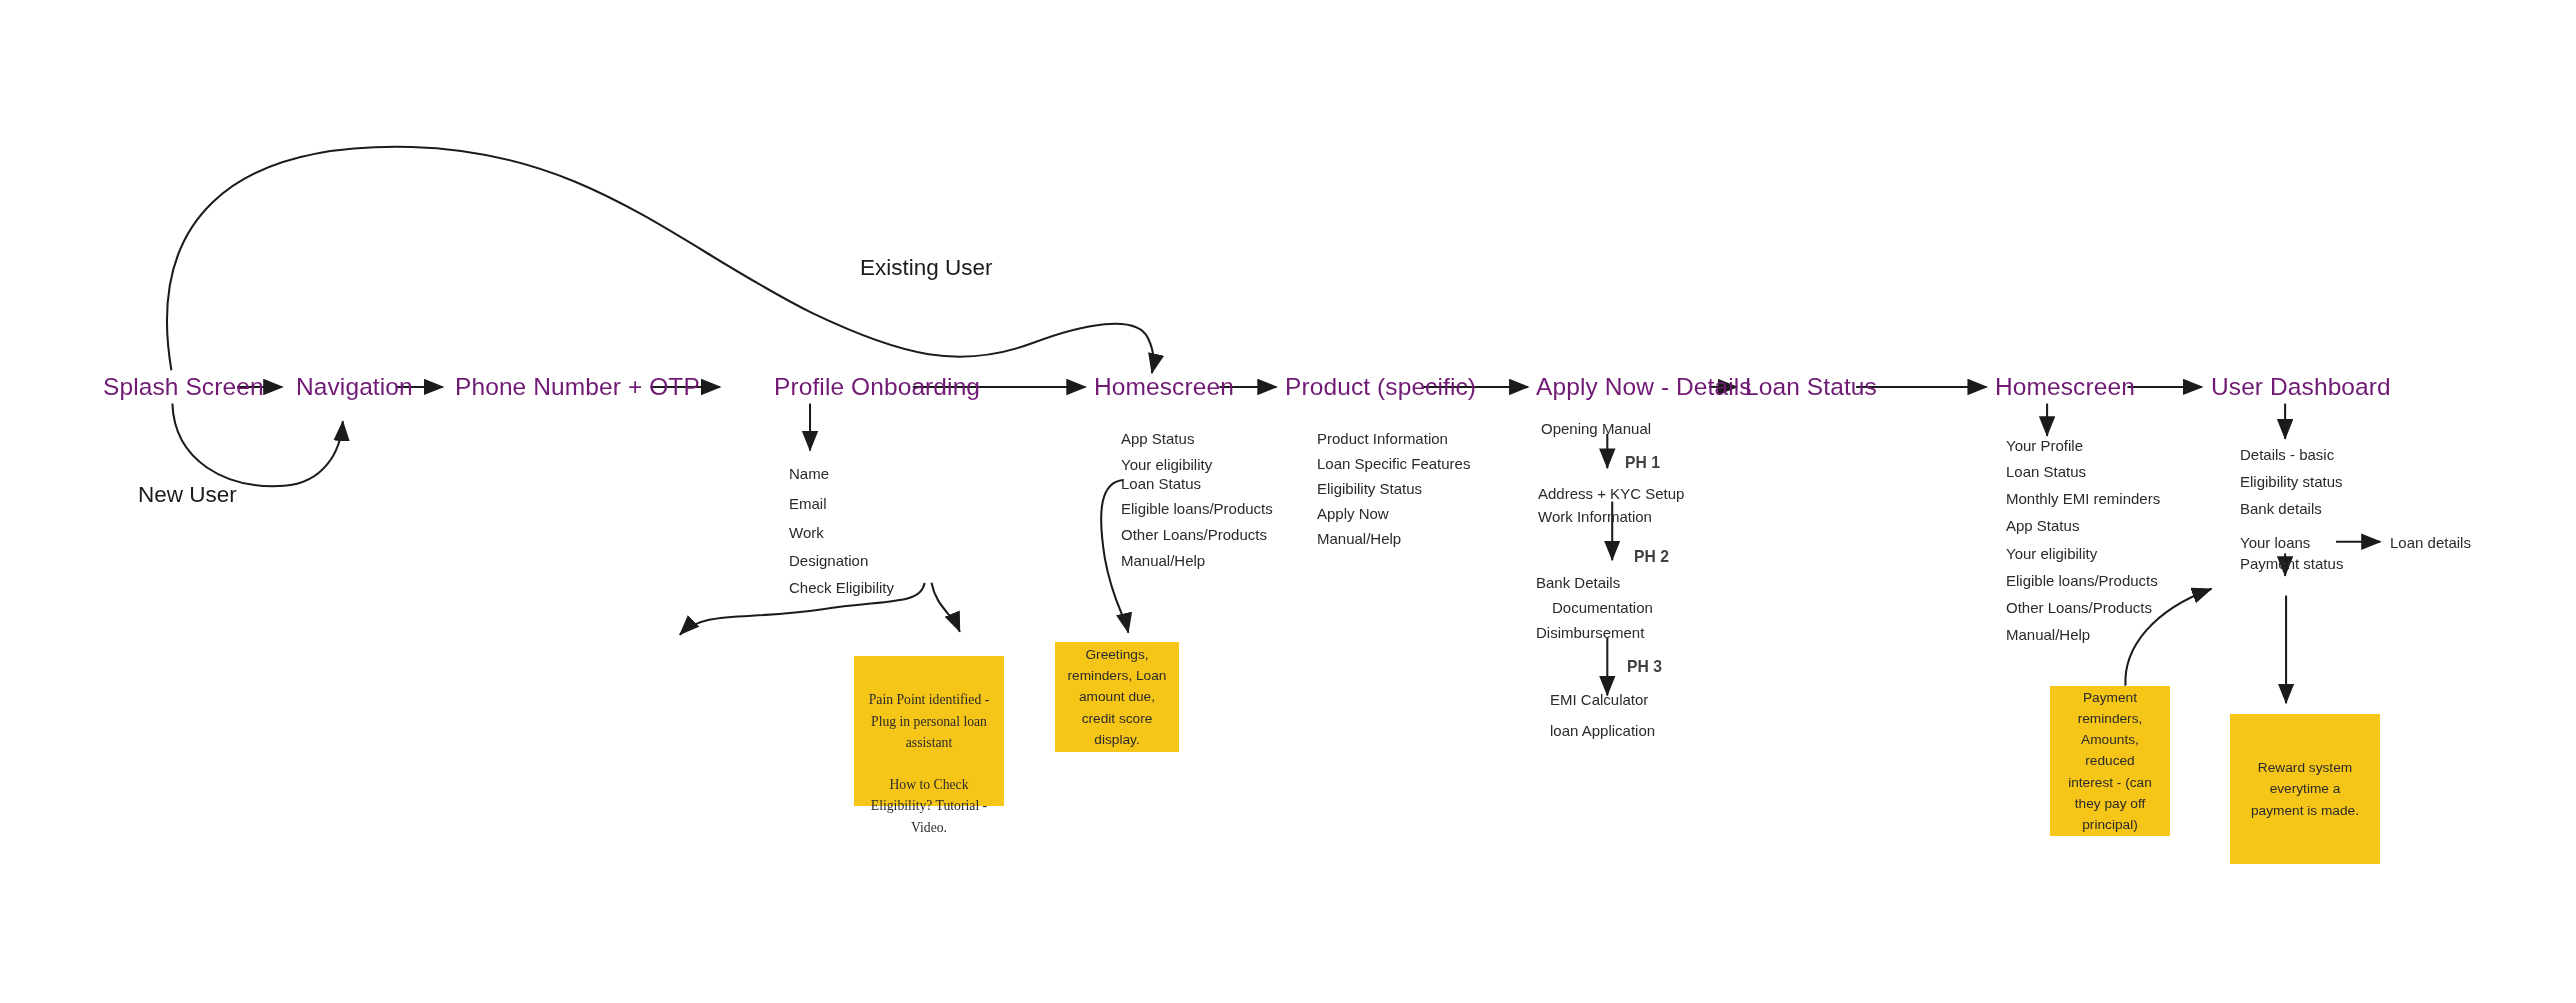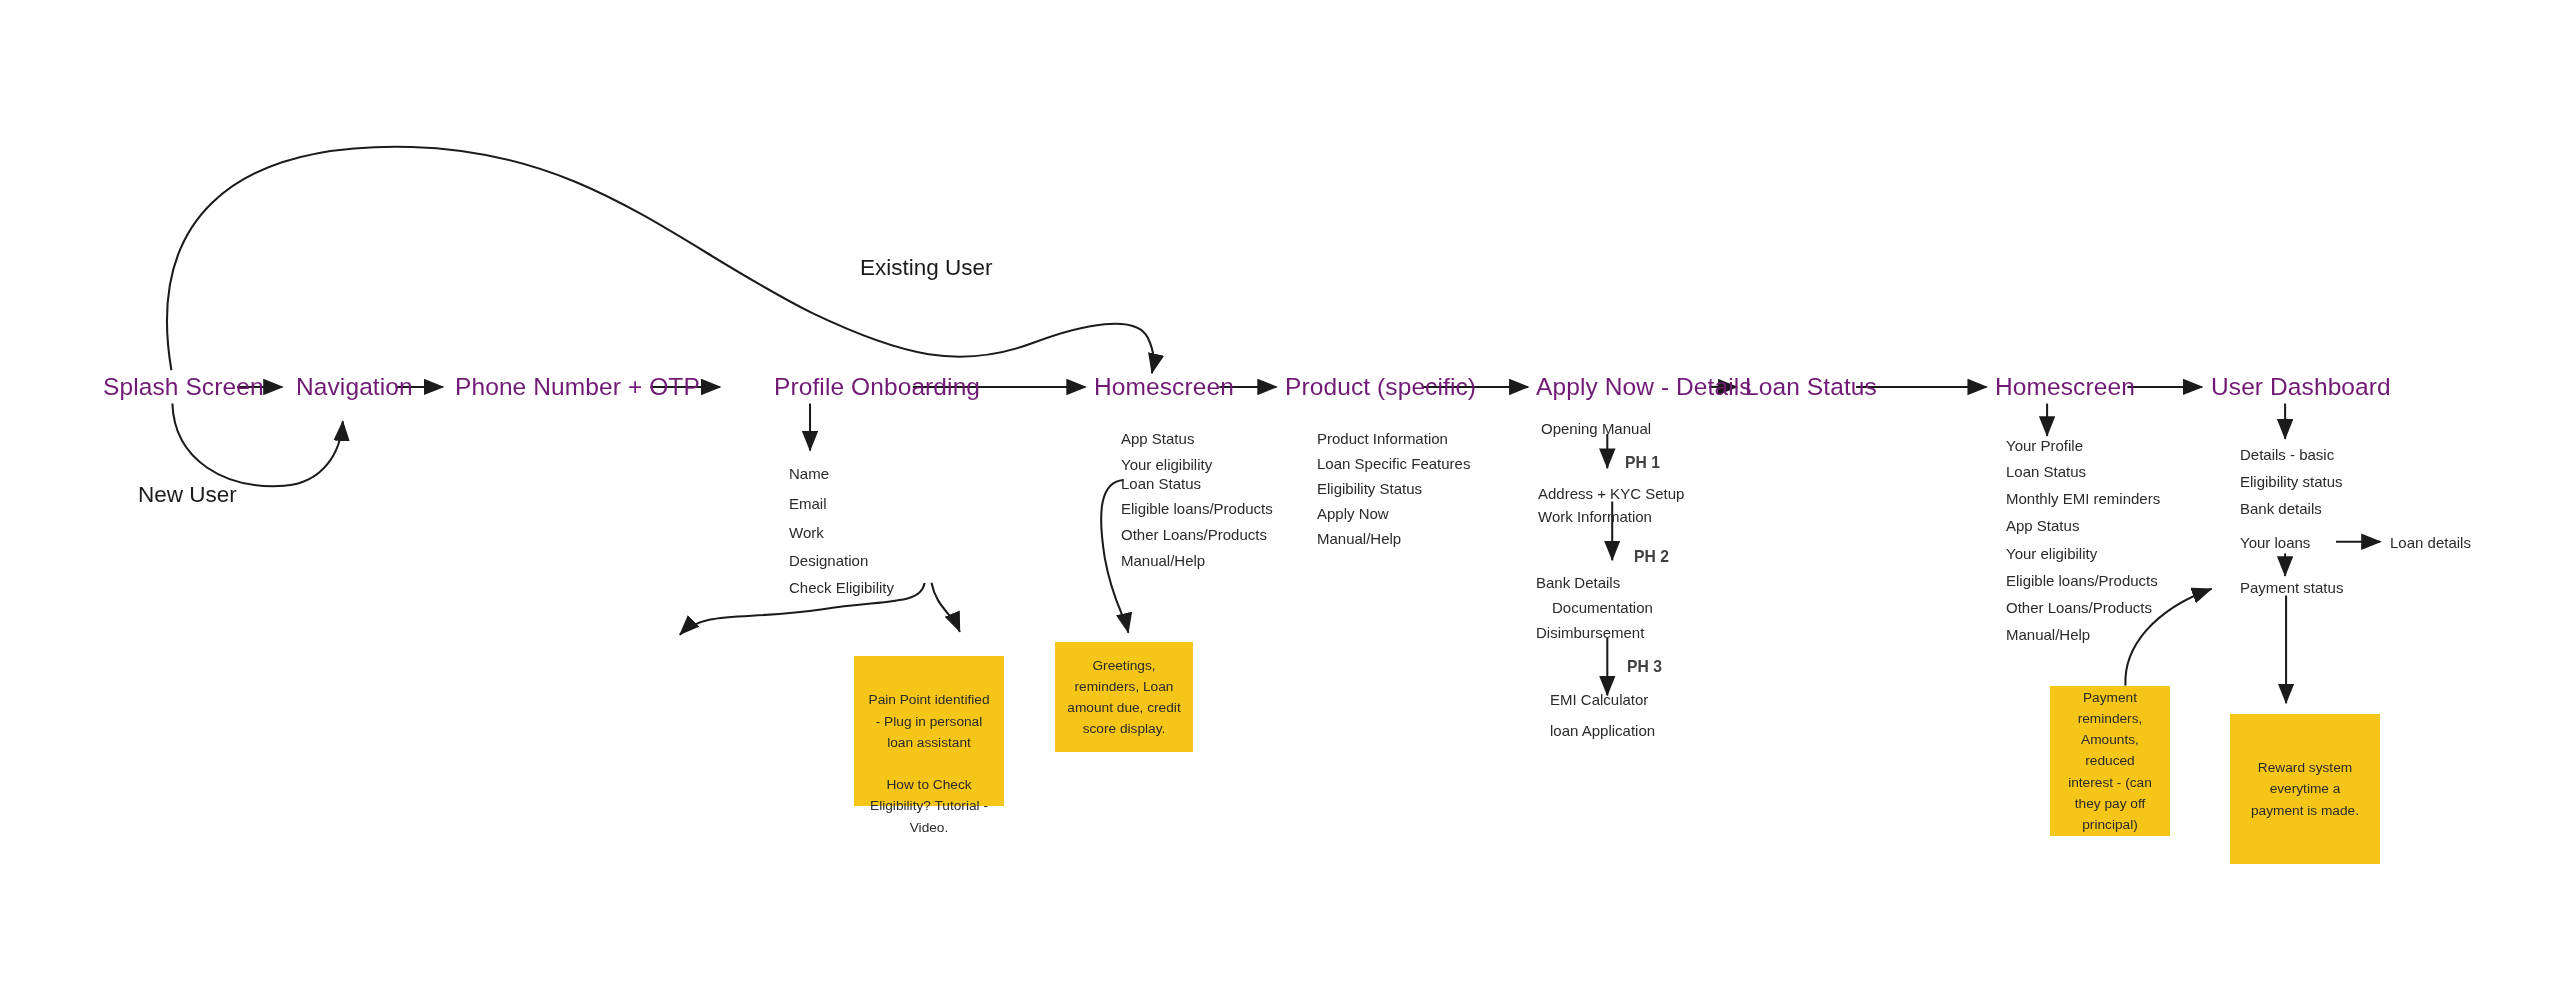--- a/index.html
+++ b/index.html
@@ -60,21 +60,21 @@
     text-align:center;
     box-sizing:border-box;
     padding:9.8px 11.8px;
   }
   .note-text{
     font-size:13.7px;
     line-height:1.55;
     color:#2b2b2b;
     white-space:pre-line;
   }
-  .note.top-text{ align-items:flex-start; }
+  .note.top-text{ align-items:flex-start;font-family:Liberation Serif, serif; }
   .note.top-text .note-text{ padding-top:23.5px; }
   .note.upper .note-text{ transform:translateY(-9.8px); }
 </style>
 </head>
 <body>
 
 <div id="canvas">
 
   <svg id="edges" viewBox="0 0 2630 1025" xmlns="http://www.w3.org/2000/svg">
     <defs>
@@ -207,30 +207,30 @@
   <div class="sub" style="left:2006px; top:546px;">Your eligibility</div>
   <div class="sub" style="left:2006px; top:573px;">Eligible loans/Products</div>
   <div class="sub" style="left:2006px; top:600px;">Other Loans/Products</div>
   <div class="sub" style="left:2006px; top:627px;">Manual/Help</div>
 
   <div class="sub" style="left:2240px; top:447px;">Details - basic</div>
   <div class="sub" style="left:2240px; top:474px;">Eligibility status</div>
   <div class="sub" style="left:2240px; top:501px;">Bank details</div>
   <div class="sub" style="left:2240px; top:535px;">Your loans</div>
   <div class="sub" style="left:2390px; top:535px;">Loan details</div>
-  <div class="sub" style="left:2240px; top:580px;text-align:right;">Payment status</div>
+  <div class="sub" style="left:2240px; top:556px;text-align:right;">Payment status</div>
 
 
   <div class="note top-text" style="left:854px; top:656px; width:150px; height:150px;">
     <div class="note-text">Pain Point identified - Plug in personal loan assistant
 
 How to Check Eligibility? Tutorial - Video.</div>
   </div>
 
-  <div class="note" style="left:1055px; top:642px; width:138px; height:110px;">
+  <div class="note" style="left:1055px; top:642px; width:124px; height:110px;">
     <div class="note-text">Greetings, reminders, Loan amount due, credit score display.</div>
   </div>
 
   <div class="note" style="left:2050px; top:686px; width:120px; height:150px;">
     <div class="note-text">Payment reminders, Amounts, reduced interest - (can they pay off principal)</div>
   </div>
 
   <div class="note" style="left:2230px; top:714px; width:150px; height:150px;">
     <div class="note-text">Reward system everytime a payment is made.</div>
   </div>

